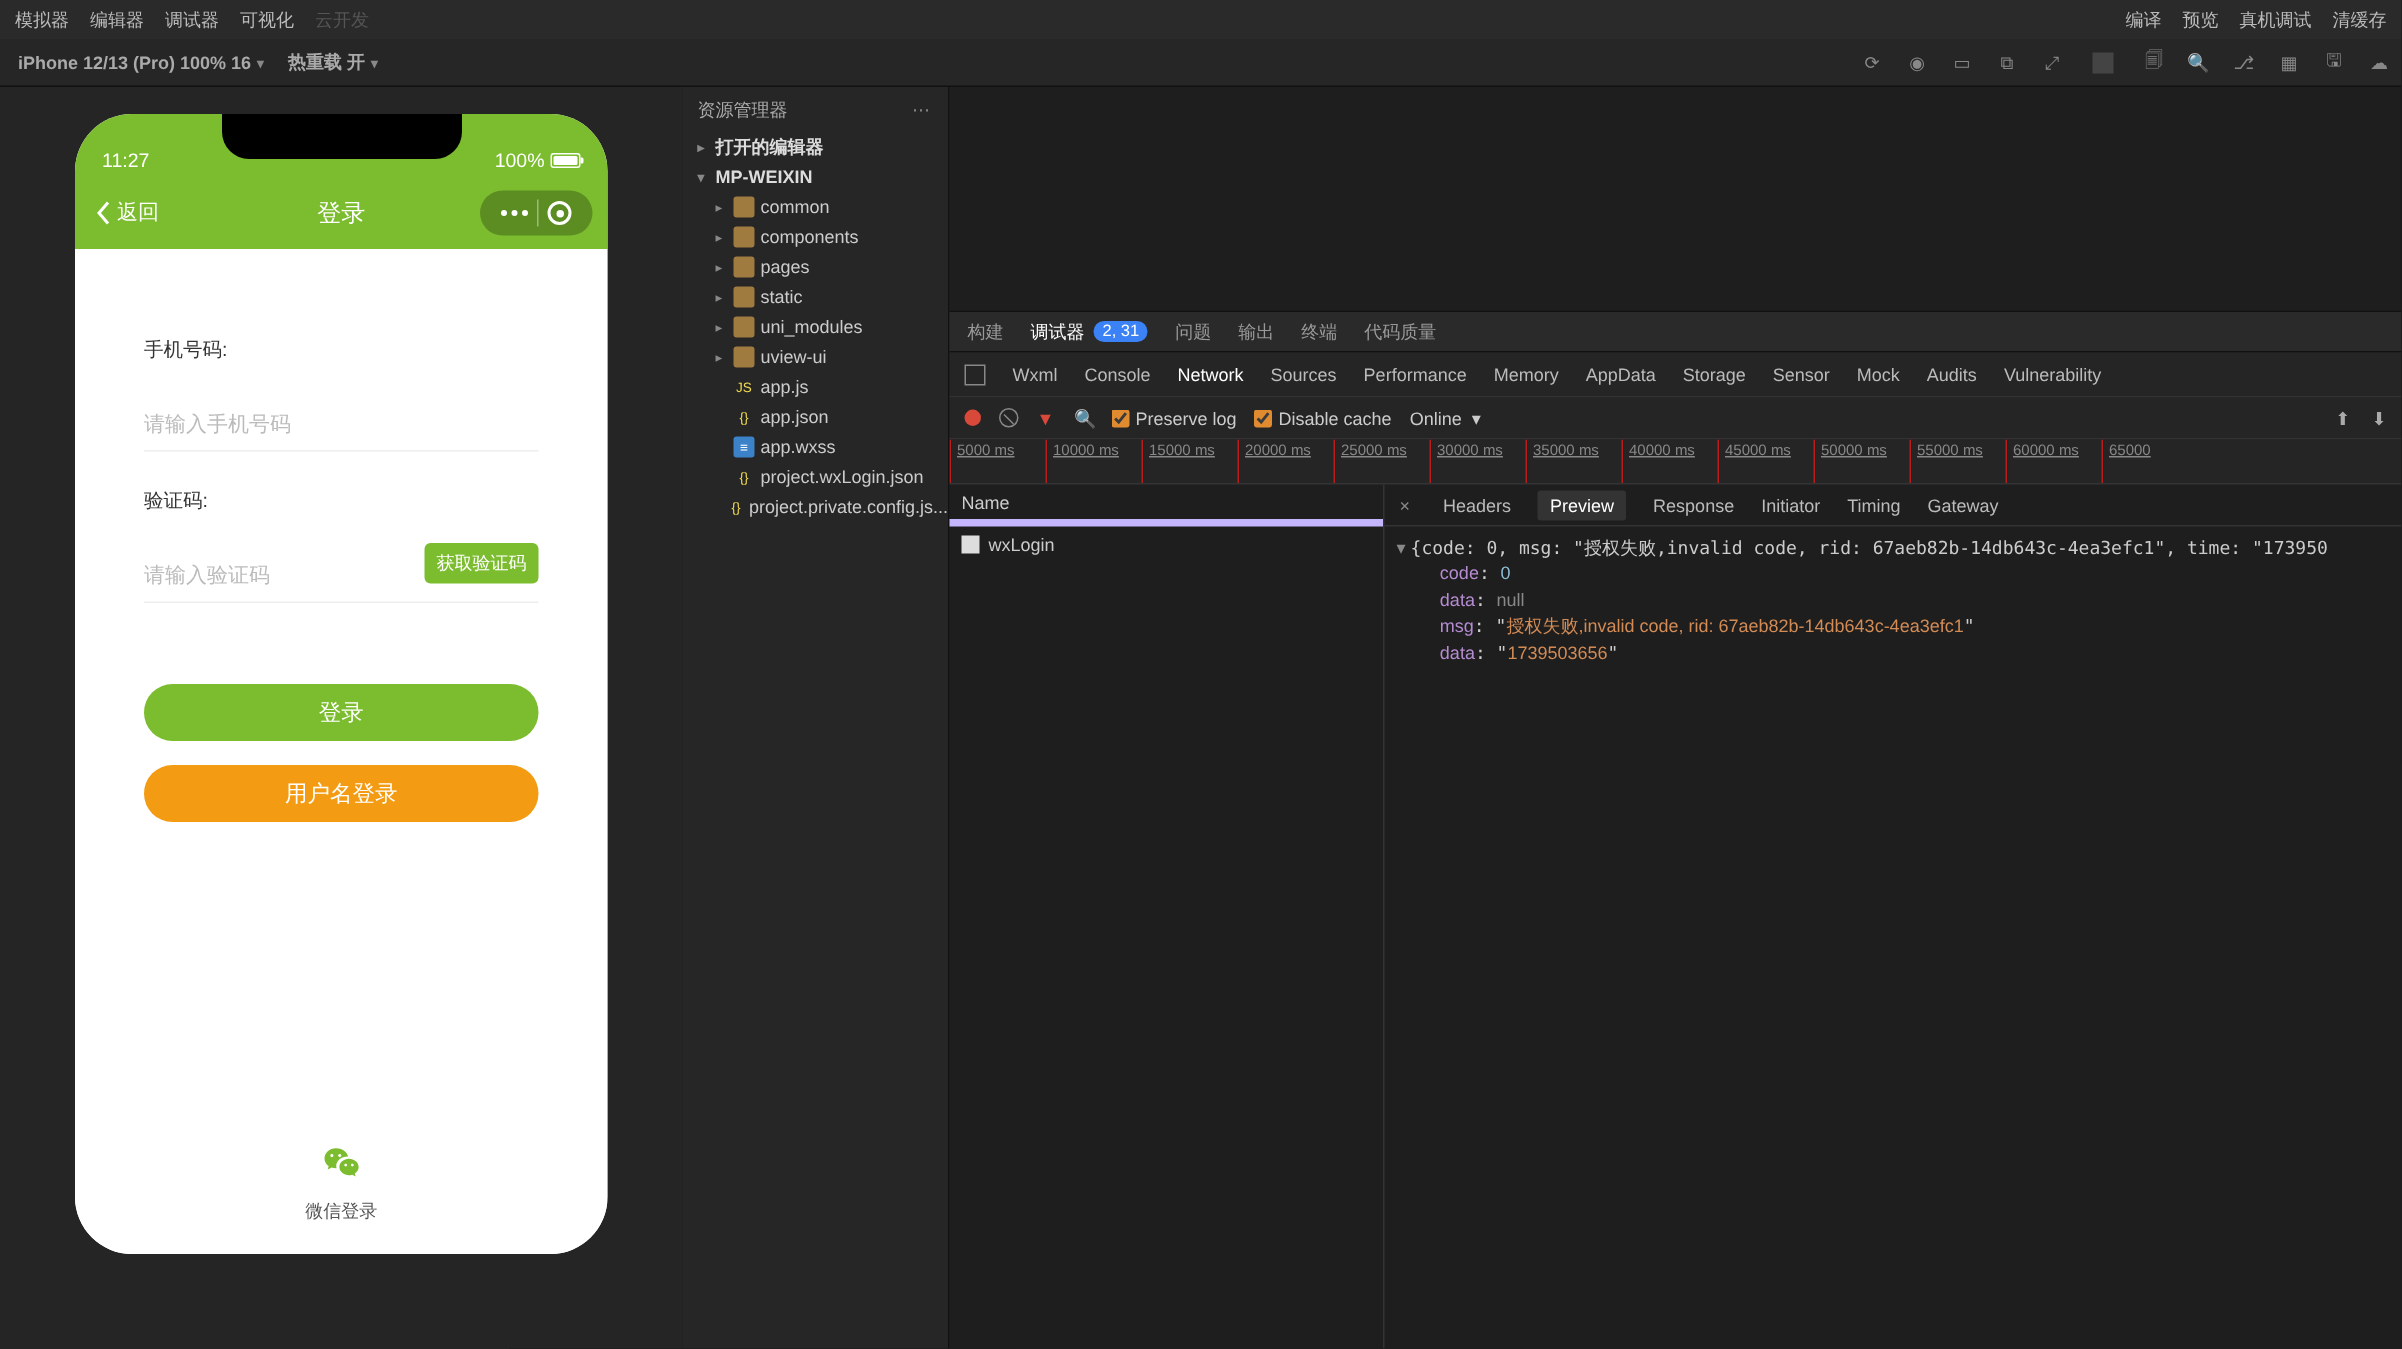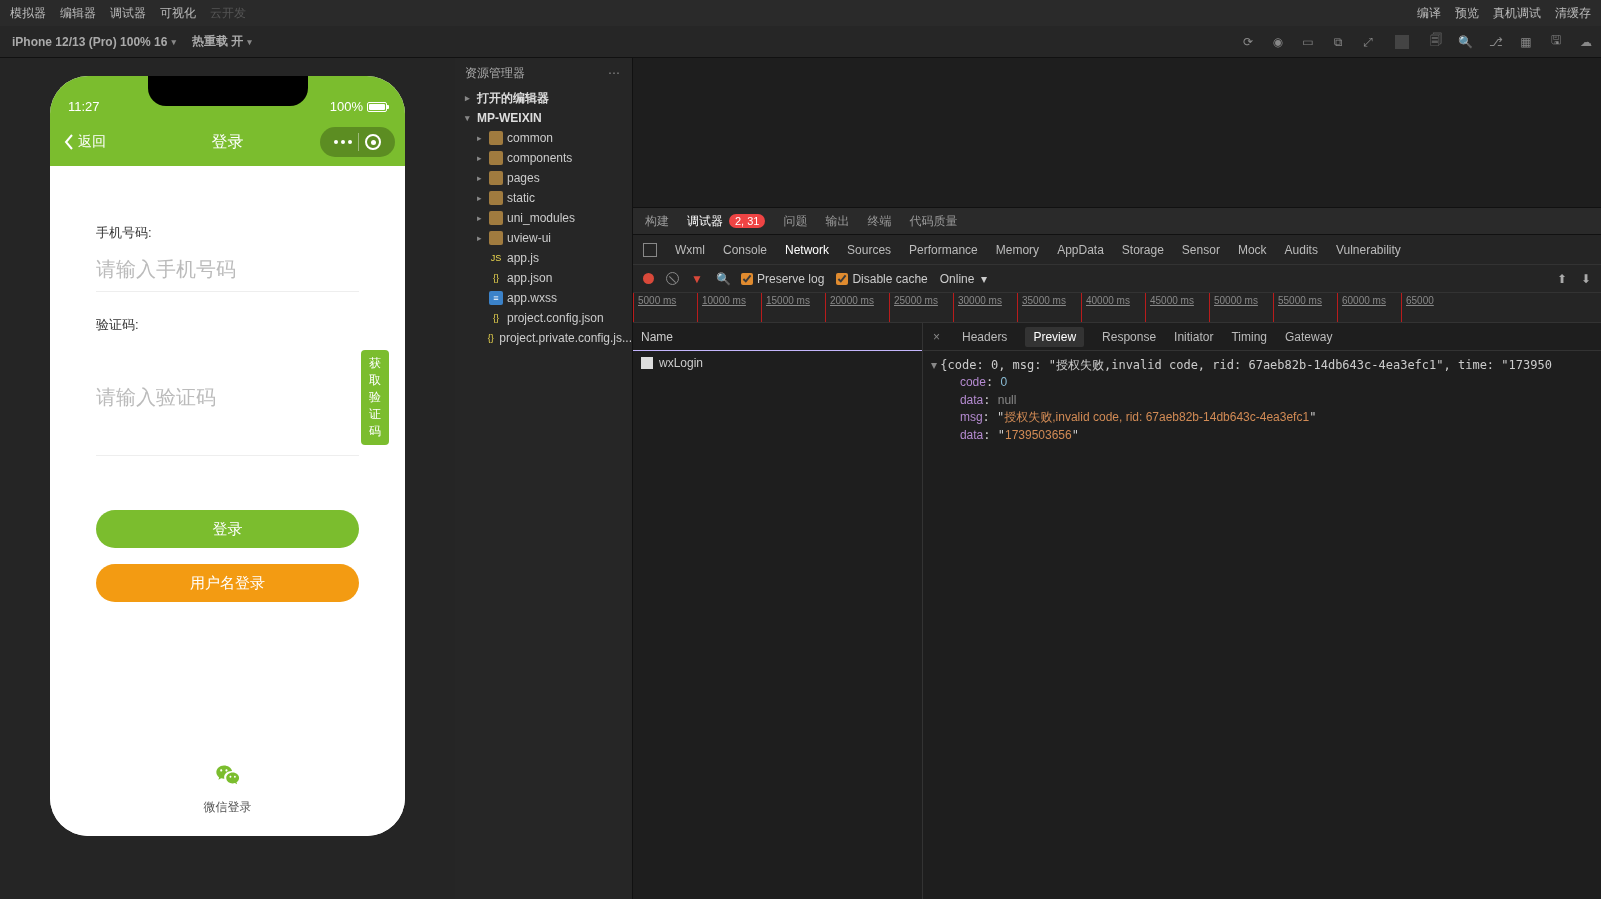--- a/index.html
+++ b/index.html
@@ -35,21 +35,21 @@
 .phone .navbar .back svg{width:10px;height:16px;}
 .phone .navbar .caps { position:absolute; right:10px; display:flex; align-items:center; gap:0; background:rgba(0,0,0,.25); border-radius:18px; height:30px; padding:0 8px;}
 .phone .navbar .caps .dots{display:flex;gap:3px;padding:0 6px;}
 .phone .navbar .caps .dots i{width:4px;height:4px;border-radius:50%;background:#fff;}
 .phone .navbar .caps .sep{width:1px;height:18px;background:rgba(255,255,255,.4);}
 .phone .navbar .caps .ring{width:16px;height:16px;border:2px solid #fff;border-radius:50%;margin:0 6px;display:flex;align-items:center;justify-content:center;}
 .phone .navbar .caps .ring:after{content:"";width:5px;height:5px;background:#fff;border-radius:50%;}
 .phone .body{flex:1;background:#fff;padding:58px 46px 0;display:flex;flex-direction:column;}
 .phone .field-label{color:#333;font-size:13px;margin-bottom:8px;}
 .phone .field-row{display:flex;align-items:center;border-bottom:1px solid #eee;padding:8px 0 10px;margin-bottom:24px;}
-.phone .field-row input{border:none;outline:none;flex:1;font-size:20px;color:#333;}
+.phone .field-row input{border:none;outline:none;flex:1;font-size:14px;color:#333;margin-top:16px;}
 .phone .field-row input::placeholder{color:#bbb;}
 .phone .getcode{background:#7bbd2e;color:#fff;border:none;border-radius:4px;padding:5px 8px;font-size:12px;cursor:pointer;}
 .phone .btn{height:38px;border-radius:19px;border:none;color:#fff;font-size:15px;margin-bottom:16px;cursor:pointer;}
 .phone .btn.green{background:#7bbd2e;}
 .phone .btn.green2{background:#7ac143;}
 .phone .btn.orange{background:#f39b12;}
 .phone .wechat-area{margin-top:auto;margin-bottom:20px;text-align:center;}
 .phone .wechat-area .wxicon{width:28px;height:28px;margin:0 auto 6px;fill:#7bbd2e;}
 .phone .wechat-area .wxlabel{font-size:12px;color:#555;}
 
@@ -67,38 +67,38 @@
 .fico.json{color:#f0db4f;}
 .fico.wxss{background:#3b82c9;color:#fff;}
 .tree .ind1{padding-left:22px;}
 
 
 .right-col{flex:1;display:flex;flex-direction:column;background:#1e1e1e;min-width:0;}
 .editor-blank{height:149px;background:#1e1e1e;}
 .dev-tabs{height:28px;background:#2a2a2a;display:flex;align-items:center;padding:0 12px;gap:18px;border-top:1px solid #111;border-bottom:1px solid #111;}
 .dev-tabs span{color:#999;cursor:pointer;}
 .dev-tabs span.active{color:#fff;}
-.dev-tabs .badge{background:#ef4444;color:#fff;border-radius:8px;padding:1px 6px;font-size:11px;margin-left:-12px;}
+.dev-tabs .badge{background:#3b82f6;color:#fff;border-radius:8px;padding:1px 6px;font-size:11px;margin-left:-12px;}
 .panel-tabs{height:30px;background:#252525;display:flex;align-items:center;padding:0 10px;gap:18px;border-bottom:1px solid #333;}
 .panel-tabs span{color:#bbb;cursor:pointer;}
 .panel-tabs span.active{color:#fff;}
 .panel-tabs .picker{width:14px;height:14px;border:1px solid #888;}
 .net-toolbar{height:28px;background:#252525;display:flex;align-items:center;padding:0 10px;gap:12px;border-bottom:1px solid #333;}
 .net-toolbar .rec{width:11px;height:11px;background:#d9493a;border-radius:50%;}
 .net-toolbar .ico{width:13px;height:13px;display:inline-block;}
 .net-toolbar label{display:flex;align-items:center;gap:4px;color:#ccc;}
 .net-toolbar input[type=checkbox]{accent-color:#e08b2f;width:12px;height:12px;}
 .net-toolbar .sel{color:#ccc;}
 .net-toolbar .updown{margin-left:auto;display:flex;gap:14px;color:#aaa;}
 .ruler{height:30px;background:#252525;display:flex;border-bottom:1px solid #333;overflow:hidden;}
 .ruler .tick{flex:0 0 64px;border-left:1px solid #b91c1c;color:#888;font-size:10px;padding:2px 0 0 4px;position:relative;text-decoration:underline;}
 .ruler .tick:after{content:"";position:absolute;left:0;bottom:0;right:0;height:10px;}
 .net-body{flex:1;display:flex;min-height:0;}
 .req-list{width:290px;border-right:1px solid #333;}
-.req-list .hdr{height:28px;display:flex;align-items:center;padding:0 8px;border-bottom:1px solid #c4b5fd;color:#ccc;}
+.req-list .hdr{height:28px;display:flex;align-items:center;padding:0 8px;border-bottom:5px solid #c4b5fd;color:#ccc;}
 .req-list .item{height:24px;display:flex;align-items:center;gap:6px;padding:0 8px;color:#ccc;cursor:pointer;}
 .req-list .item .sq{width:12px;height:12px;background:#ddd;}
 .detail{flex:1;display:flex;flex-direction:column;min-width:0;}
 .detail .dtabs{height:28px;display:flex;align-items:center;gap:18px;padding:0 10px;border-bottom:1px solid #333;color:#bbb;}
 .detail .dtabs .close{color:#888;margin-right:4px;cursor:pointer;}
 .detail .dtabs span{cursor:pointer;}
 .detail .dtabs span.active{color:#fff;background:#333;padding:3px 8px;border-radius:2px;}
 .detail .json{flex:1;padding:6px 8px;font-family:Consolas,monospace;font-size:12px;line-height:1.45;white-space:pre;overflow:auto;color:#ccc;}
 .k{color:#b58bd1;} .s{color:#d28b55;} .n{color:#8bbdd6;} .null{color:#888;} .arr2{color:#888;}
 </style>
@@ -255,21 +255,21 @@
           <span>app.json</span>
         </div>
         <div class="row ind1">
           <span class="arr"></span>
           <span class="fico wxss">≡</span>
           <span>app.wxss</span>
         </div>
         <div class="row ind1">
           <span class="arr"></span>
           <span class="fico json">{}</span>
-          <span>project.config.json</span>
+          <span>project.wxLogin.json</span>
         </div>
         <div class="row ind1">
           <span class="arr"></span>
           <span class="fico json">{}</span>
           <span>project.private.config.js...</span>
         </div>
       </div>
   </div>
 
   <div class="right-col">

